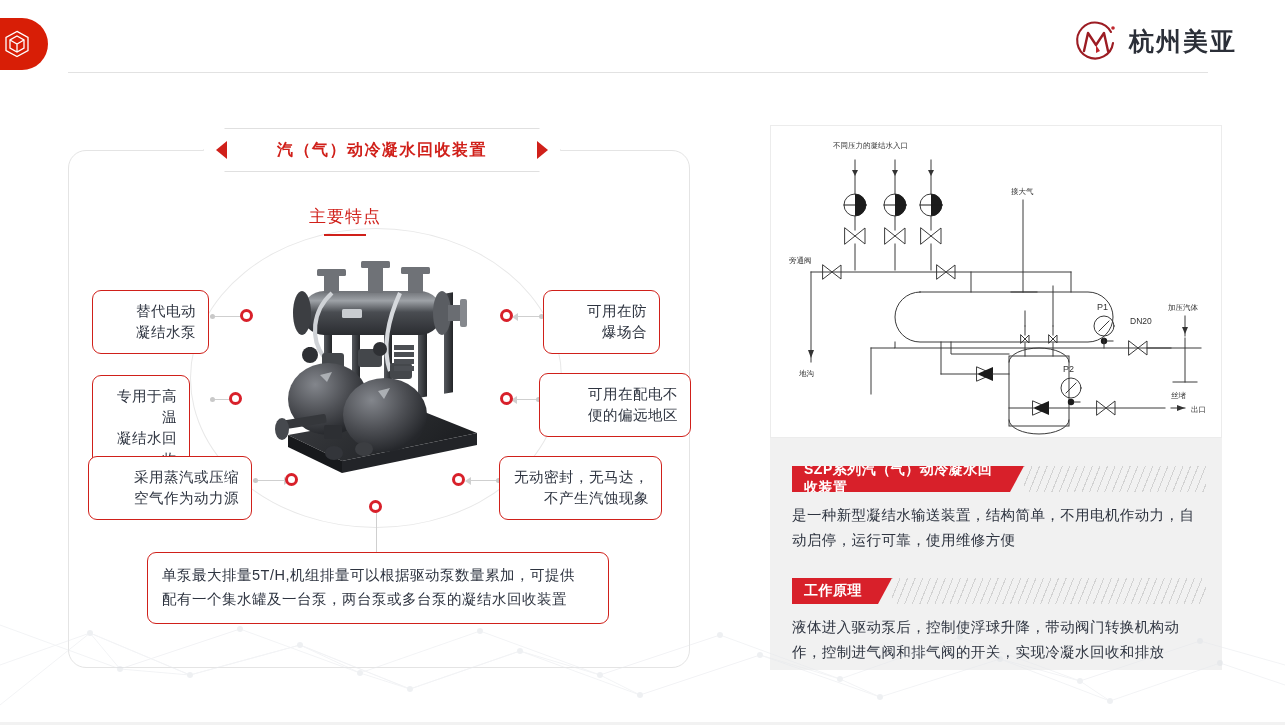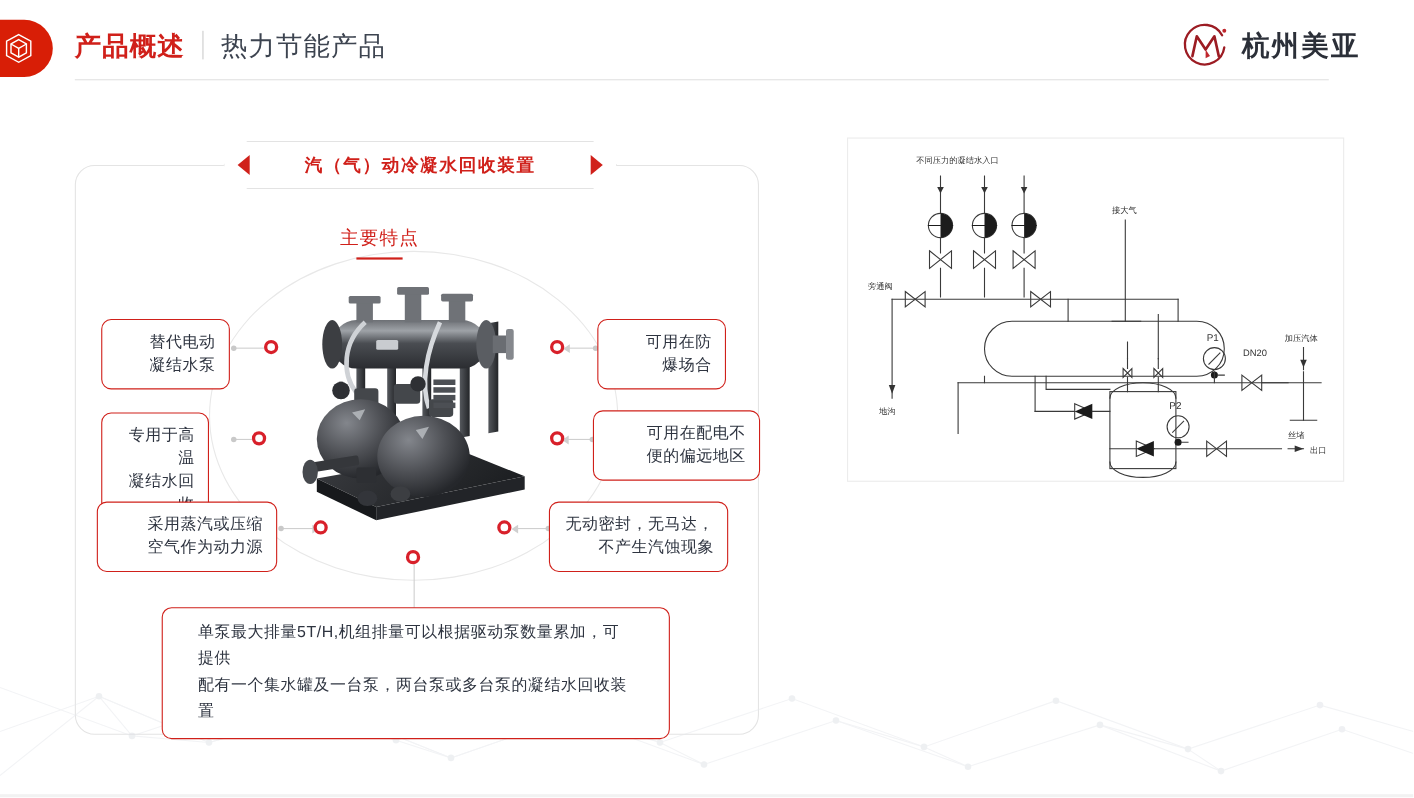--- a/index.html
+++ b/index.html
@@ -168,25 +168,20 @@
   <div class="header">
 
     <div class="hdr-badge">
       <svg width="26" height="28" viewBox="0 0 26 28" fill="none" stroke="#ffffff" stroke-width="1.3">
         <path d="M13 1.4 L24 7.4 L24 20.6 L13 26.6 L2 20.6 L2 7.4 Z"></path>
         <path d="M13 6 L20 10 L20 18 L13 22 L6 18 L6 10 Z"></path>
         <path d="M6 10 L13 14 L20 10 M13 14 L13 22"></path>
       </svg>
     </div>
 
-    <div class="hdr-title-wrap">
-      <span class="hdr-title">产品概述</span>
-      <span class="hdr-divider"></span>
-      <span class="hdr-sub">热力节能产品</span>
-    </div>
 
     <div class="hdr-rule"></div>
 
     <div class="brand">
       <div class="brand-mark">
         <svg width="46" height="46" viewBox="0 0 46 46">
           <path d="M38 14 A18 18 0 1 0 40 25" fill="none" stroke="#9c1c23" stroke-width="2.1" stroke-linecap="round"></path>
           <path d="M11 33 L15 15 L23 27 L31 15 L35 33" fill="none" stroke="#9c1c23" stroke-width="2.4" stroke-linejoin="round" stroke-linecap="round"></path>
           <path d="M23 27 L27 33 L23 35 Z" fill="#c0272d"></path>
           <circle cx="40" cy="10" r="1.8" fill="#c0272d"></circle>
@@ -341,21 +336,21 @@
 
   <div class="node" style="left:500px; top:309px;"></div>
   <div class="node" style="left:500px; top:392px;"></div>
   <div class="node" style="left:452px; top:473px;"></div>
 
   <div class="leader-v" style="left:376px; top:510px; height:43px;">
     <span class="dot"></span>
   </div>
   <div class="node" style="left:369px; top:500px;"></div>
 
-  <div class="cbox" style="left:147px; top:552px; width:462px; line-height:1.65; padding:11px 32px;">单泵最大排量5T/H,机组排量可以根据驱动泵数量累加，可提供
+  <div class="cbox" style="left:147px; top:552px; width:462px; line-height:1.65; padding:11px 14px;">单泵最大排量5T/H,机组排量可以根据驱动泵数量累加，可提供
 配有一个集水罐及一台泵，两台泵或多台泵的凝结水回收装置</div>
 
   <div class="right-panel">
 
     <div class="schematic">
       <svg width="450" height="311" viewBox="0 0 450 311">
         <g stroke="#3a3a3a" stroke-width="1" fill="none" stroke-linecap="square">
 
           <text x="62" y="22" font-family="'Liberation Sans',sans-serif" font-size="7.5" fill="#333" stroke="none">不同压力的凝结水入口</text>
 
@@ -459,20 +454,39 @@
           <circle cx="300" cy="276" r="3.2" fill="#1b1b1b" stroke="none"></circle>
           <path d="M303 276 L309 276"></path>
           <path d="M326 275 L344 289 L344 275 L326 289 Z"></path>
           <path d="M400 282 L414 282"></path>
           <path d="M406 279 L414 282 L406 285 Z" fill="#333" stroke="none"></path>
           <text x="420" y="286" font-family="'Liberation Sans',sans-serif" font-size="7.5" fill="#333" stroke="none">出口</text>
         </g>
       </svg>
     </div>
 
+    <div class="info-block">
+
+      <div class="sec" style="top:28px;">
+        <div class="sec-tag-row">
+          <div class="sec-hatch" style="left:232px; right:0;"></div>
+          <div class="sec-tag skew" style="width:232px;">SZP系列汽（气）动冷凝水回收装置</div>
+        </div>
+        <div class="sec-body">是一种新型凝结水输送装置，结构简单，不用电机作动力，自动启停，运行可靠，使用维修方便</div>
+      </div>
+
+      <div class="sec" style="top:140px;">
+        <div class="sec-tag-row">
+          <div class="sec-hatch" style="left:100px; right:0;"></div>
+          <div class="sec-tag skew" style="width:100px;">工作原理</div>
+        </div>
+        <div class="sec-body">液体进入驱动泵后，控制使浮球升降，带动阀门转换机构动作，控制进气阀和排气阀的开关，实现冷凝水回收和排放</div>
+      </div>
+
+    </div>
   </div>
 
   <svg class="watermark" viewBox="0 0 1285 120">
     <g stroke="#e6e8ec" stroke-width="1" fill="none">
       <path d="M0 60 L90 28 L190 70 L300 40 L410 84 L520 46 L640 90 L760 50 L880 92 L1000 54 L1110 96 L1220 58 L1285 80"></path>
       <path d="M0 100 L90 28 M90 28 L190 70 M190 70 L300 40 M300 40 L410 84 M410 84 L520 46"></path>
       <path d="M0 20 L120 64 L240 24 L360 68 L480 26 L600 70 L720 30 L840 74 L960 32 L1080 76 L1200 36 L1285 60"></path>
       <path d="M120 64 L190 70 M360 68 L410 84 M600 70 L640 90 M840 74 L880 92 M1080 76 L1110 96"></path>
       <path d="M90 28 L120 64 M300 40 L360 68 M520 46 L600 70 M760 50 L840 74 M1000 54 L1080 76"></path>
     </g>

